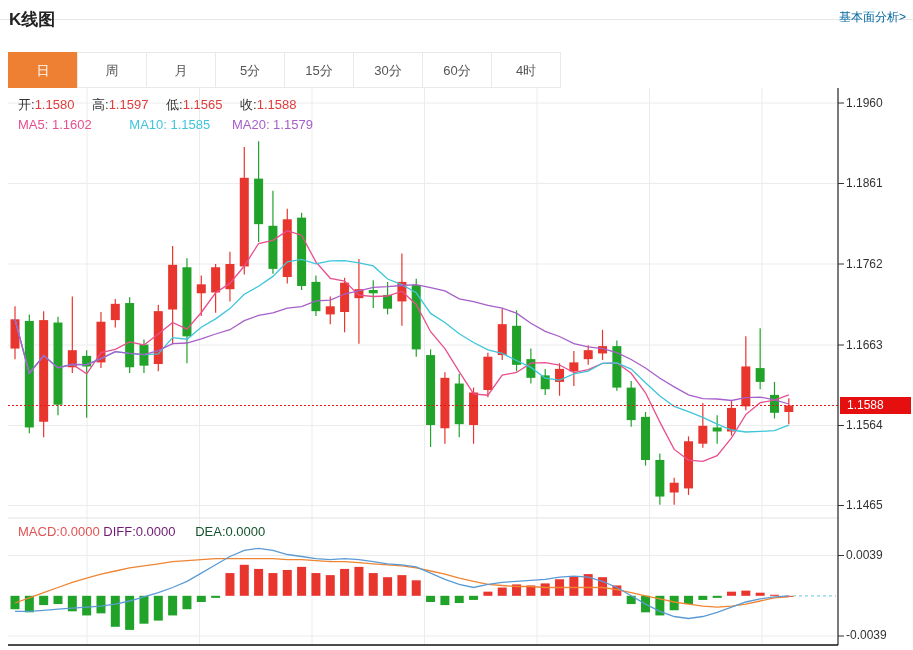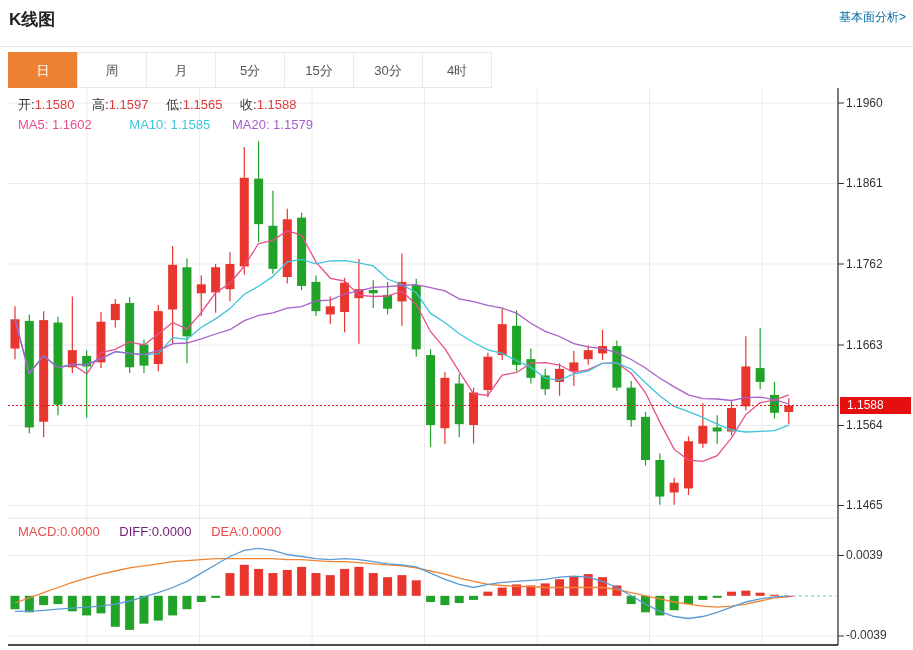--- a/index.html
+++ b/index.html
@@ -1,55 +1,56 @@
 <!DOCTYPE html>
 <html><head>
 <meta charset="utf-8">
 <style>
   html,body{margin:0;padding:0;background:#fff;}
   body{width:913px;height:650px;overflow:hidden;font-family:"Liberation Sans","DejaVu Sans",sans-serif;position:relative;}
-  .hdr{position:absolute;top:0;left:0;width:913px;height:47px;border-bottom:1px solid #e6e6e6;box-sizing:border-box;}
+  .hdr{position:absolute;top:0;left:0;width:913px;height:20px;border-bottom:1px solid #e6e6e6;box-sizing:border-box;}
   .hdr-title{position:absolute;left:9px;top:8px;font-size:17px;font-weight:bold;color:#222;}
   .hdr-link{position:absolute;right:7px;top:9px;font-size:12px;color:#0369a1;cursor:pointer;}
   .tabbar{position:absolute;left:8px;top:52px;height:36px;display:flex;}
   .tab{width:70px;height:36px;line-height:36px;text-align:center;font-size:13px;color:#555;
        background:#fff;border:1px solid #e9e9e9;margin-left:-1px;box-sizing:border-box;cursor:pointer;}
   .tab:first-child{margin-left:0;}
   .tab.active{background:#ee8033;border-color:#ee8033;color:#fff;}
   .legend1{position:absolute;left:18px;top:96px;font-size:13px;}
   .legend1 .lb{color:#333;}
   .legend1 .vl{color:#e23b3b;margin-right:14px;}
   .legend2{position:absolute;left:18px;top:117px;font-size:13px;}
   .ma5{color:#e84f8f;margin-right:18px;margin-top:20px;}
   .ma10{color:#3fc5da;margin-right:18px;margin-left:16px;}
   .ma20{color:#a75fc9;}
   .legend3{position:absolute;left:18px;top:524px;font-size:13px;}
-  .lg-macd{color:#e25252;margin-right:16px;}
+  .lg-macd{color:#e25252;margin-right:0;}
   .lg-diff{color:#701a75;margin-right:16px;}
-  .lg-dea{color:#ef4444;}
+  .lg-dea{color:#14532d;}
   .ylab{position:absolute;left:846px;font-size:12px;color:#333;}
   .price-tag{position:absolute;left:840px;top:397px;width:71px;height:17px;line-height:17px;
              background:#e50f0f;color:#fff;font-size:12px;padding-left:7px;box-sizing:border-box;z-index:5;}
   #chart-svg{position:absolute;left:0;top:0;}
 </style>
 </head>
 <body>
 
 <div class="hdr">
   <span class="hdr-title">K线图</span>
   <span class="hdr-link">基本面分析&gt;</span>
 </div>
 
 <div class="tabbar">
   <div class="tab active">日</div>
   <div class="tab">周</div>
   <div class="tab">月</div>
   <div class="tab">5分</div>
   <div class="tab">15分</div>
   <div class="tab">30分</div>
+  <div class="tab">60分</div>
   <div class="tab">4时</div>
 </div>
 
 <svg id="chart-svg" width="913" height="650">
     <line x1="87" y1="88" x2="87" y2="645" stroke="#ececec" stroke-width="1"></line>
     <line x1="199.5" y1="88" x2="199.5" y2="645" stroke="#ececec" stroke-width="1"></line>
     <line x1="312" y1="88" x2="312" y2="645" stroke="#ececec" stroke-width="1"></line>
     <line x1="424.5" y1="88" x2="424.5" y2="645" stroke="#ececec" stroke-width="1"></line>
     <line x1="537" y1="88" x2="537" y2="645" stroke="#ececec" stroke-width="1"></line>
     <line x1="649.5" y1="88" x2="649.5" y2="645" stroke="#ececec" stroke-width="1"></line>

